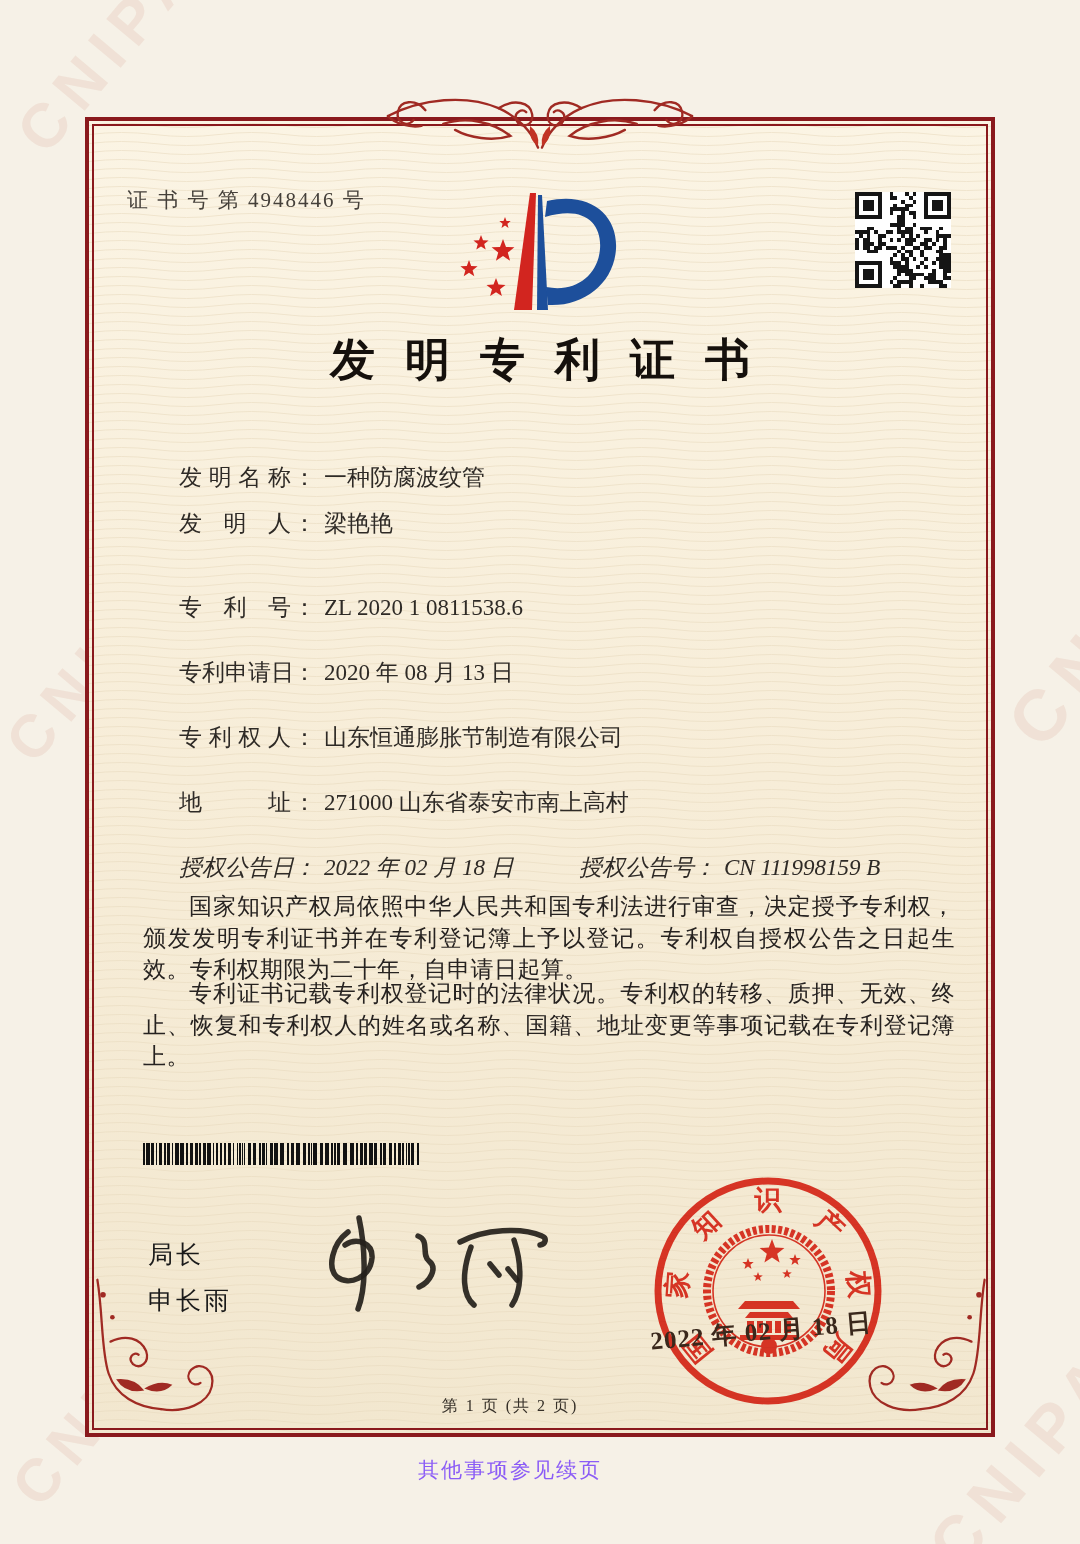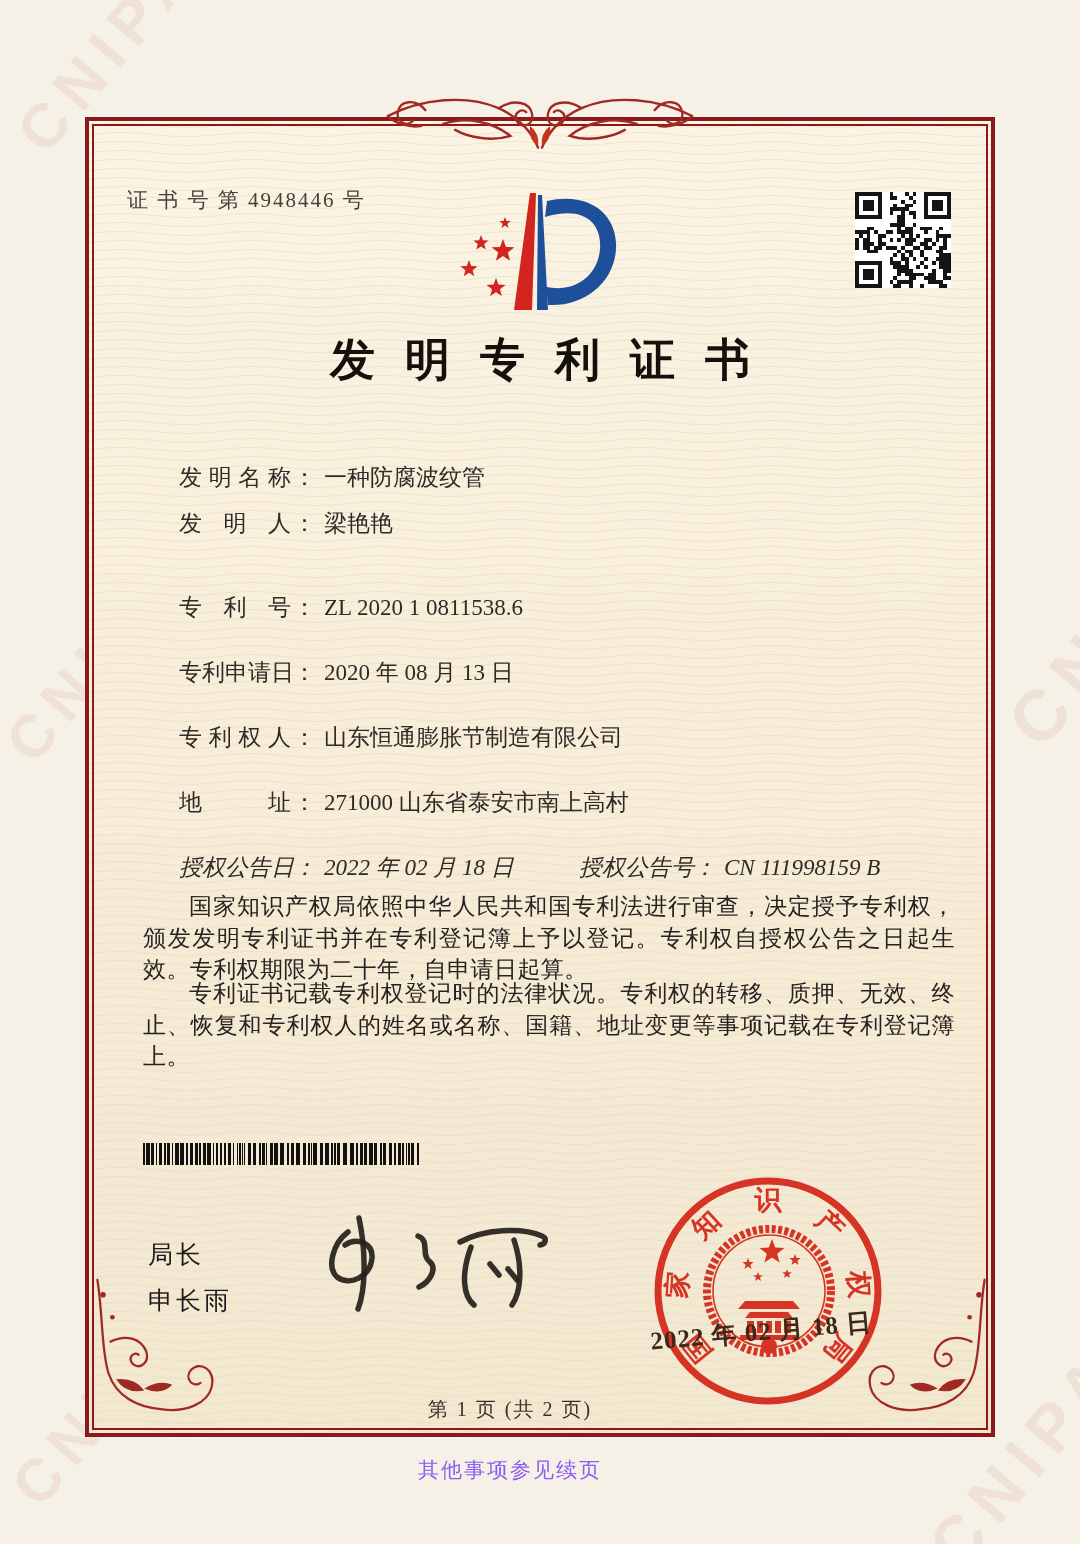--- a/index.html
+++ b/index.html
@@ -43,21 +43,21 @@
   .signature{position:absolute;left:318px;top:1212px;width:235px;height:102px;z-index:3;}
   .sig{stroke:#241f1a;stroke-width:5.5;fill:none;stroke-linecap:round;stroke-linejoin:round;opacity:.92;}
   .seal{position:absolute;left:648px;top:1170px;width:240px;height:240px;z-index:4;
         mix-blend-mode:multiply;opacity:.93;}
   .seal-stroke{stroke:var(--seal-red,#df2a1c);fill:none;}
   .seal-fill{fill:var(--seal-red,#df2a1c);}
   .seal-char{fill:var(--seal-red,#df2a1c);font-size:27px;font-weight:bold;
              font-family:"Liberation Serif","DejaVu Serif",serif;text-anchor:middle;dominant-baseline:middle;}
   .seal-date{position:absolute;left:650px;top:1312px;width:290px;font-size:25px;font-weight:bold;
              letter-spacing:1px;color:#3a281c;transform:rotate(-5deg);z-index:5;white-space:nowrap;}
-  .page-info{position:absolute;left:375px;top:1396px;width:270px;text-align:center;font-size:20px;
+  .page-info{position:absolute;left:375px;top:1396px;width:270px;text-align:center;font-size:16px;
              color:#363028;z-index:3;letter-spacing:2px;}
   .footer-note{position:absolute;left:375px;top:1456px;width:270px;text-align:center;font-size:21px;
                color:#8b5cf6;z-index:3;letter-spacing:2px;}
   .defs-hidden{position:absolute;width:0;height:0;overflow:hidden;}
 </style>
 </head>
 <body>
 
 <svg class="defs-hidden" aria-hidden="true">
   <defs>

